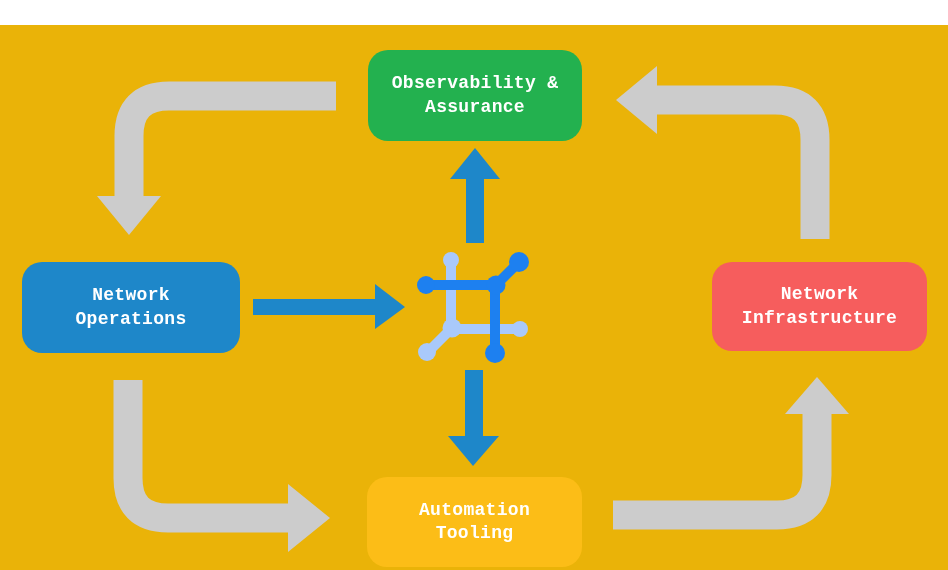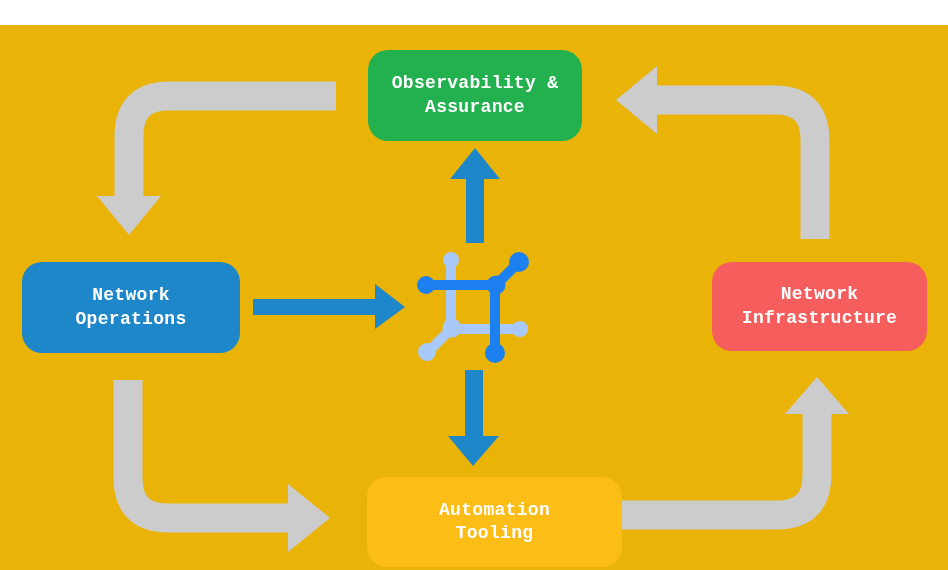--- a/index.html
+++ b/index.html
@@ -35,21 +35,21 @@
     font-size: 18px;
     line-height: 1.3;
     letter-spacing: 0.3px;
   }
   .node span {
     white-space: pre-line;
   }
   .node-observability  { left: 368px; top: 25px;  width: 214px; height: 91px; }
   .node-operations     { left: 22px;  top: 237px; width: 218px; height: 91px; }
   .node-infrastructure { left: 712px; top: 237px; width: 215px; height: 89px; }
-  .node-tooling        { left: 367px; top: 452px; width: 255px; height: 90px; }
+  .node-tooling        { left: 367px; top: 452px; width: 215px; height: 90px; }
 </style>
 </head>
 <body>
 
 <div class="canvas">
 
   <svg class="arrows-layer" viewBox="0 0 948 570">
 
     <g fill="none" stroke-width="29" stroke="#cccccc">
       <path d="M 336 71 L 169 71 Q 129 71 129 111 L 129 172"></path>

